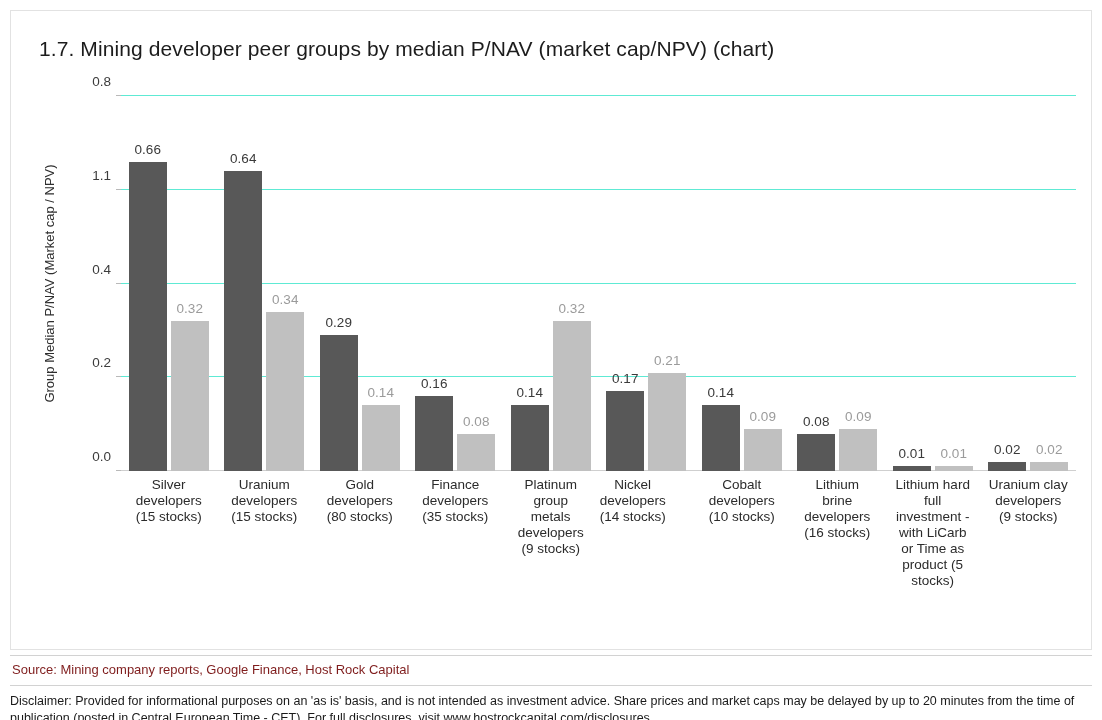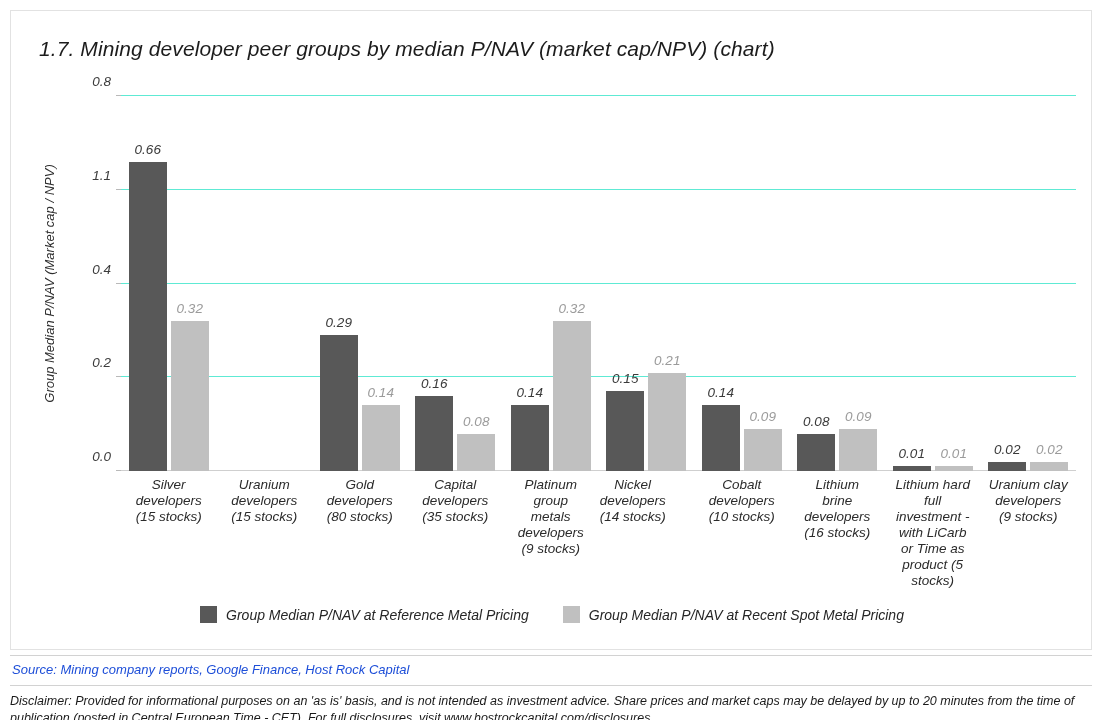--- a/index.html
+++ b/index.html
@@ -12,21 +12,20 @@
     height: 720px;
     font-family: "Liberation Sans", sans-serif;
     color: #222;
     overflow: hidden;
   }
   .page {
     position: relative;
     width: 1102px;
     height: 584px;
     box-sizing: border-box;
-    font-style: italic;
   }
   .card {
     position: absolute;
     left: 10px;
     top: 10px;
     width: 1082px;
     height: 640px;
     background: #ffffff;
     border: 1px solid #e2e2e2;
     box-sizing: border-box;
@@ -157,21 +156,21 @@
 
   .footer {
     position: absolute;
     left: 10px;
     top: 655px;
     width: 1082px;
     box-sizing: border-box;
   }
   .source-line {
     font-size: 13px;
-    color: #1d4ed8;
+    color: #7f1d1d;
     padding: 6px 2px 8px 2px;
     border-top: 1px solid #d2d2d2;
   }
   .disclaimer {
     font-size: 12.5px;
     line-height: 17px;
     color: #1a1a1a;
     border-top: 1px solid #d2d2d2;
     padding-top: 7px;
   }
@@ -209,41 +208,47 @@
           <div class="ytick-label" style="bottom: 0px;">0.8</div>
           <div class="ytick-mark"></div>
         </div>
         <div class="bars-layer" id="bars-layer">
           <div class="group" style="left: 0px; width: 95.5px;">
             <div class="bar ref" style="left: 7.75px; width: 38px; height: 309.375px;"></div>
             <div class="bar-label ref" style="left: 26.75px; bottom: 314.375px;">0.66</div>
             <div class="bar spot" style="left: 49.75px; width: 38px; height: 150px;"></div>
             <div class="bar-label spot" style="left: 68.75px; bottom: 155px;">0.32</div>
           </div>
+          <div class="group" style="left: 95.5px; width: 95.5px;">
+            <div class="bar ref" style="left: 7.75px; width: 38px; height: 300px;"></div>
+            <div class="bar-label ref" style="left: 26.75px; bottom: 305px;">0.64</div>
+            <div class="bar spot" style="left: 49.75px; width: 38px; height: 159.375px;"></div>
+            <div class="bar-label spot" style="left: 68.75px; bottom: 164.375px;">0.34</div>
+          </div>
           <div class="group" style="left: 191px; width: 95.5px;">
             <div class="bar ref" style="left: 7.75px; width: 38px; height: 135.937px;"></div>
             <div class="bar-label ref" style="left: 26.75px; bottom: 140.937px; margin-top: 24px;">0.29</div>
             <div class="bar spot" style="left: 49.75px; width: 38px; height: 65.625px;"></div>
             <div class="bar-label spot" style="left: 68.75px; bottom: 70.625px;">0.14</div>
           </div>
           <div class="group" style="left: 286.5px; width: 95.5px;">
             <div class="bar ref" style="left: 7.75px; width: 38px; height: 75px;"></div>
             <div class="bar-label ref" style="left: 26.75px; bottom: 80px;">0.16</div>
             <div class="bar spot" style="left: 49.75px; width: 38px; height: 37.5px;"></div>
             <div class="bar-label spot" style="left: 68.75px; bottom: 42.5px;">0.08</div>
           </div>
           <div class="group" style="left: 382px; width: 95.5px;">
             <div class="bar ref" style="left: 7.75px; width: 38px; height: 65.625px;"></div>
             <div class="bar-label ref" style="left: 26.75px; bottom: 70.625px;">0.14</div>
             <div class="bar spot" style="left: 49.75px; width: 38px; height: 150px;"></div>
             <div class="bar-label spot" style="left: 68.75px; bottom: 155px;">0.32</div>
           </div>
           <div class="group" style="left: 477.5px; width: 95.5px;">
             <div class="bar ref" style="left: 7.75px; width: 38px; height: 79.6875px;"></div>
-            <div class="bar-label ref" style="left: 26.75px; bottom: 84.6875px;">0.15</div>
+            <div class="bar-label ref" style="left: 26.75px; bottom: 84.6875px;">0.17</div>
             <div class="bar spot" style="left: 49.75px; width: 38px; height: 98.4375px;"></div>
             <div class="bar-label spot" style="left: 68.75px; bottom: 103.437px;">0.21</div>
           </div>
           <div class="group" style="left: 573px; width: 95.5px;">
             <div class="bar ref" style="left: 7.75px; width: 38px; height: 65.625px;"></div>
             <div class="bar-label ref" style="left: 26.75px; bottom: 70.625px;">0.14</div>
             <div class="bar spot" style="left: 49.75px; width: 38px; height: 42.1875px;"></div>
             <div class="bar-label spot" style="left: 68.75px; bottom: 47.1875px;">0.09</div>
           </div>
           <div class="group" style="left: 668.5px; width: 95.5px;">
@@ -277,21 +282,21 @@
           <div>Uranium</div>
           <div>developers</div>
           <div>(15 stocks)</div>
         </div>
         <div class="xlabel" style="left: 191px; width: 95.5px;">
           <div>Gold</div>
           <div>developers</div>
           <div>(80 stocks)</div>
         </div>
         <div class="xlabel" style="left: 286.5px; width: 95.5px;">
-          <div>Capital</div>
+          <div>Finance</div>
           <div>developers</div>
           <div>(35 stocks)</div>
         </div>
         <div class="xlabel" style="left: 382px; width: 95.5px;">
           <div>Platinum</div>
           <div>group</div>
           <div>metals</div>
           <div>developers</div>
           <div>(9 stocks)</div>
         </div>
@@ -320,30 +325,20 @@
           <div>product (5</div>
           <div>stocks)</div>
         </div>
         <div class="xlabel" style="left: 859.5px; width: 95.5px;">
           <div>Uranium clay</div>
           <div>developers</div>
           <div>(9 stocks)</div>
         </div>
       </div>
 
-    <div class="legend">
-      <div class="legend-item">
-        <span class="swatch ref"></span>
-        <span>Group Median P/NAV at Reference Metal Pricing</span>
-      </div>
-      <div class="legend-item">
-        <span class="swatch spot"></span>
-        <span>Group Median P/NAV at Recent Spot Metal Pricing</span>
-      </div>
-    </div>
 
   </div>
 
   <div class="footer">
     <div class="source-line">Source: Mining company reports, Google Finance, Host Rock Capital</div>
     <div class="disclaimer">Disclaimer: Provided for informational purposes on an 'as is' basis, and is not intended as investment advice. Share prices and market caps may be delayed by up to 20 minutes from the time of publication (posted in Central European Time - CET). For full disclosures, visit www.hostrockcapital.com/disclosures.</div>
   </div>
 </div>
 
 </body></html>

